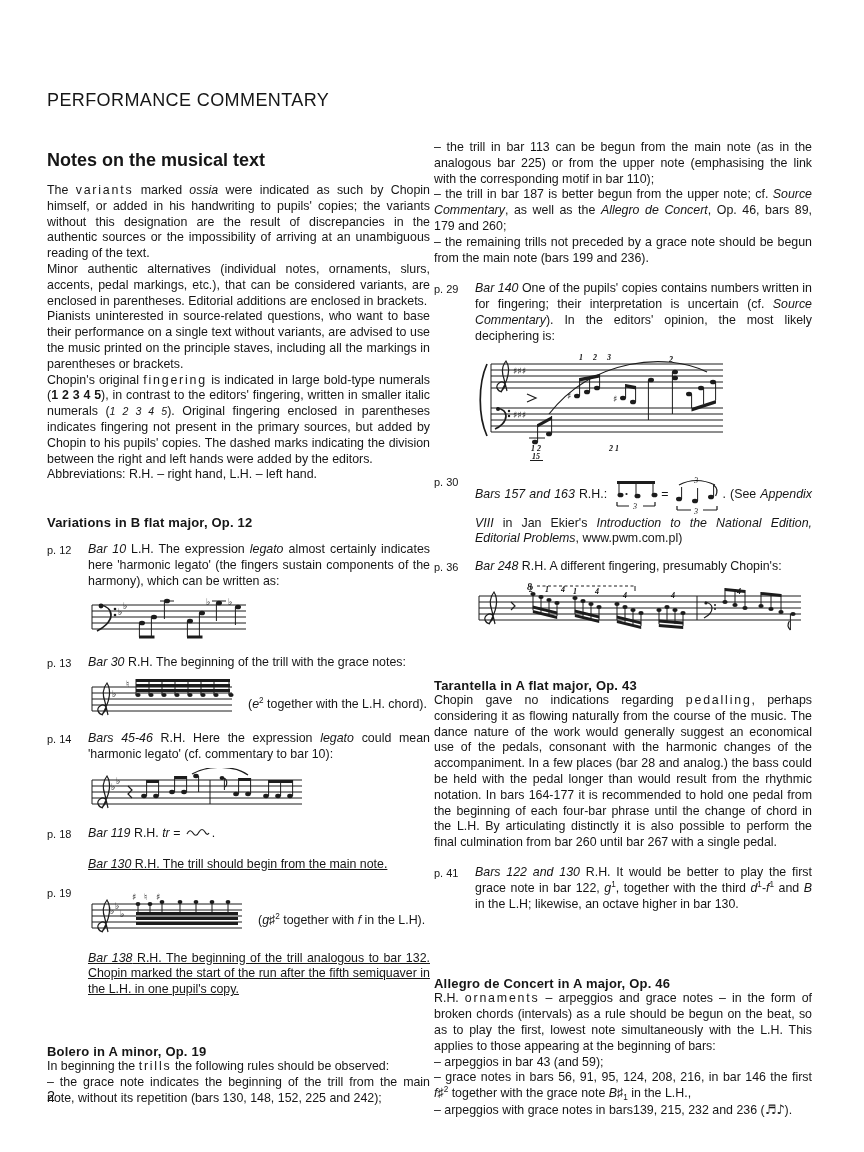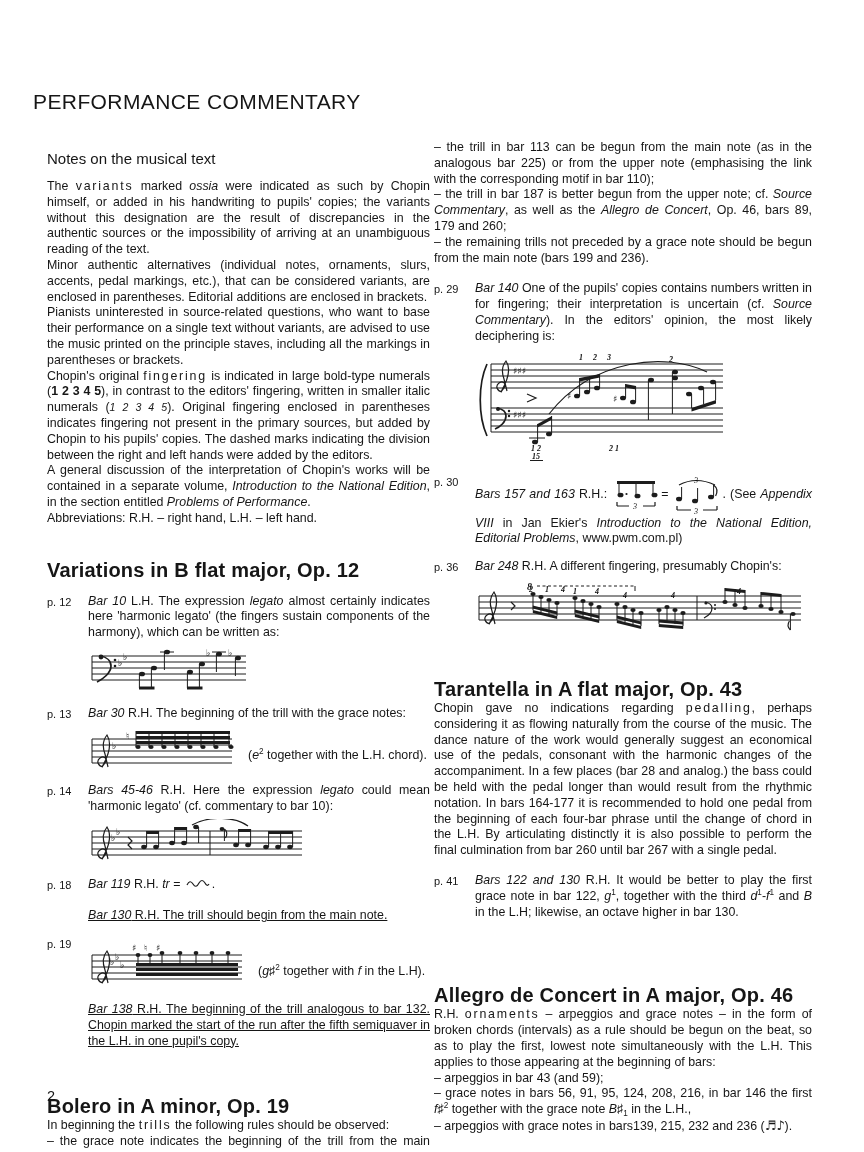--- a/index.html
+++ b/index.html
@@ -1,22 +1,22 @@
 <!DOCTYPE html>
 <html><head>
 <meta charset="utf-8">
 <style>
   html,body{margin:0;padding:0;background:#e8e8e8;}
   .page{position:relative;width:864px;height:1152px;background:#ffffff;
         font-family:"Liberation Sans",sans-serif;color:#161616;overflow:hidden;}
-  .title{position:absolute;left:33px;top:90px;font-size:21px;font-weight:400;letter-spacing:.4px;}
+  .title{position:absolute;left:47px;top:90px;font-size:18px;font-weight:400;letter-spacing:.4px;}
   .col-left{position:absolute;left:47px;top:150px;width:383px;}
   .col-right{position:absolute;left:434px;top:140px;width:378px;}
-  .h-notes{font-size:15px;font-weight:400;margin:0 0 12px 0;}
-  .h-section{font-size:20px;font-weight:700;margin:0;letter-spacing:.2px;}
+  .h-notes{font-size:18px;font-weight:700;margin:0 0 12px 0;}
+  .h-section{font-size:13px;font-weight:700;margin:0;letter-spacing:.2px;}
   .h-var{margin-top:32px;}
   .h-bolero{margin-top:46px;}
   .h-tar{margin-top:40px;}
   .h-alle{margin-top:64px;}
   p.body{font-size:12.4px;line-height:15.8px;text-align:justify;margin:0;}
   .abbrev{font-size:11.3px;margin-top:26px;}
   .entry{position:relative;padding-left:41px;margin-top:12px;font-size:12.4px;line-height:15.8px;text-align:justify;}
   .entry.nolabel{margin-top:15px;text-decoration:underline;}
   .pnum{position:absolute;left:0;top:1px;font-size:11px;}
   .mex{margin:5px 0 2px 0;display:block;}
@@ -51,21 +51,20 @@
   <div class="title">PERFORMANCE COMMENTARY</div>
 
   <div class="col-left">
 
     <h2 class="h-notes">Notes on the musical text</h2>
 
     <p class="body"><span>The </span><span class="seg-sp">variants</span><span> marked </span><span class="seg-i">ossia</span><span> were indicated as such by Chopin himself, or added in his handwriting to pupils' copies; the variants without this designation are the result of discrepancies in the authentic sources or the impossibility of arriving at an unambiguous reading of the text.</span></p>
     <p class="body"><span>Minor authentic alternatives (individual notes, ornaments, slurs, accents, pedal markings, etc.), that can be considered variants, are enclosed in parentheses. Editorial additions are enclosed in brackets.</span></p>
     <p class="body"><span>Pianists uninterested in source-related questions, who want to base their performance on a single text without variants, are advised to use the music printed on the principle staves, including all the markings in parentheses or brackets.</span></p>
     <p class="body"><span>Chopin's original </span><span class="seg-sp">fingering</span><span> is indicated in large bold-type numerals (</span><span class="seg-b">1 2 3 4 5</span><span>), in contrast to the editors' fingering, written in smaller italic numerals (</span><span class="seg-i seg-sm">1 2 3 4 5</span><span>). Original fingering enclosed in parentheses indicates fingering not present in the primary sources, but added by Chopin to his pupils' copies. The dashed marks indicating the division between the right and left hands were added by the editors.</span></p>
-    <p class="body"><span>A general discussion of the interpretation of Chopin's works will be contained in a separate volume, </span><span class="seg-i">Introduction to the National Edition</span><span>, in the section entitled </span><span class="seg-i">Problems of Performance</span><span>.</span></p>
 
     <p class="body abbrev"><span>Abbreviations: R.H. – right hand, L.H. – left hand.</span></p>
 
     <h2 class="h-section h-var">Variations in B flat major, Op. 12</h2>
 
     <div class="entry">
       <span class="pnum">p. 12</span>
       <span><span class="seg-i">Bar 10</span><span> L.H. The expression </span><span class="seg-i">legato</span><span> almost certainly indicates here 'harmonic legato' (the fingers sustain components of the harmony), which can be written as:</span></span>
       <svg class="mex" width="162" height="48" viewBox="0 0 162 48">
         <line class="sln" x1="4" y1="10" x2="158" y2="10"></line>

